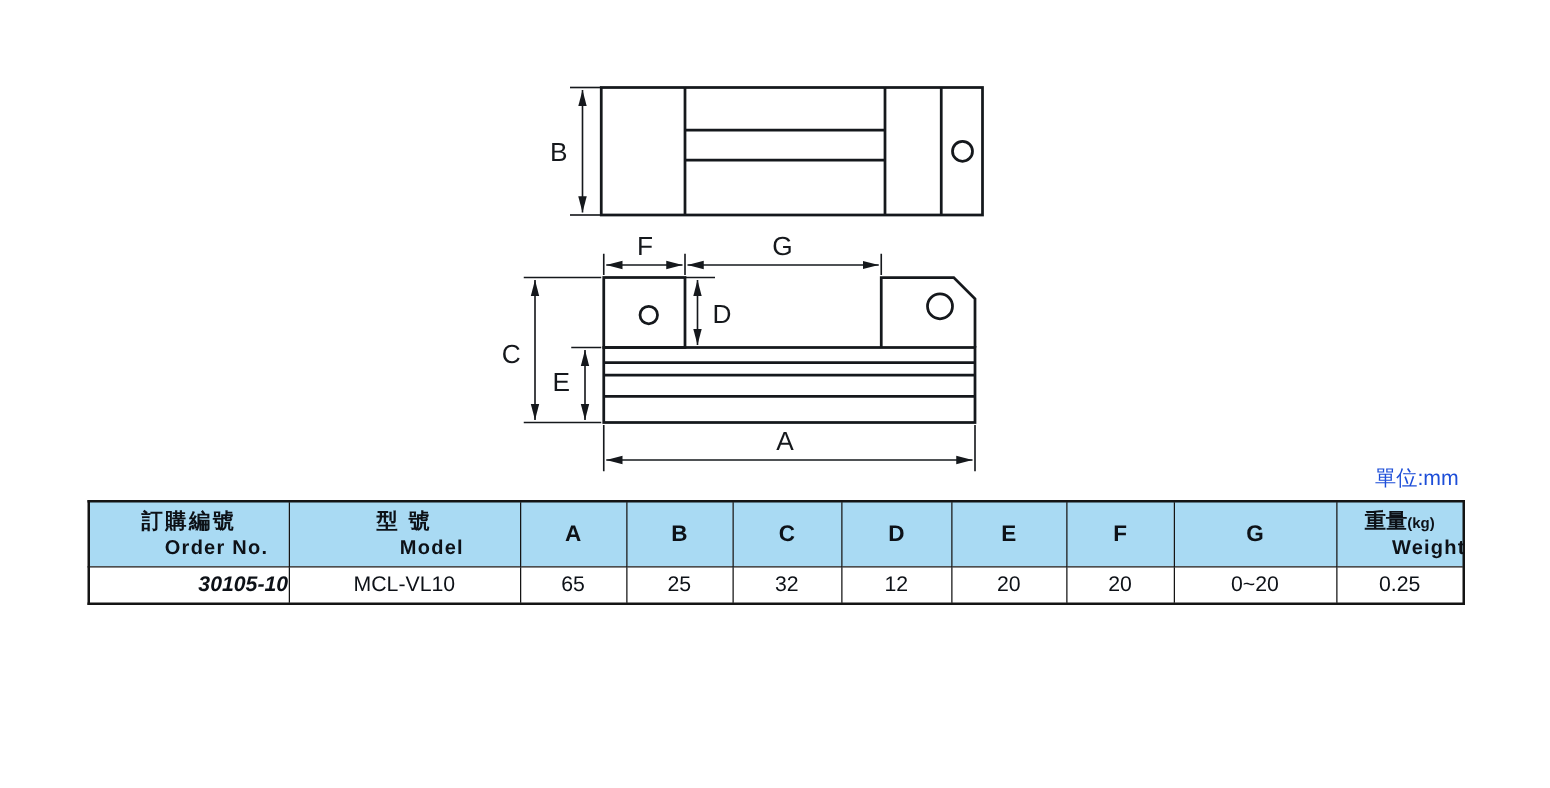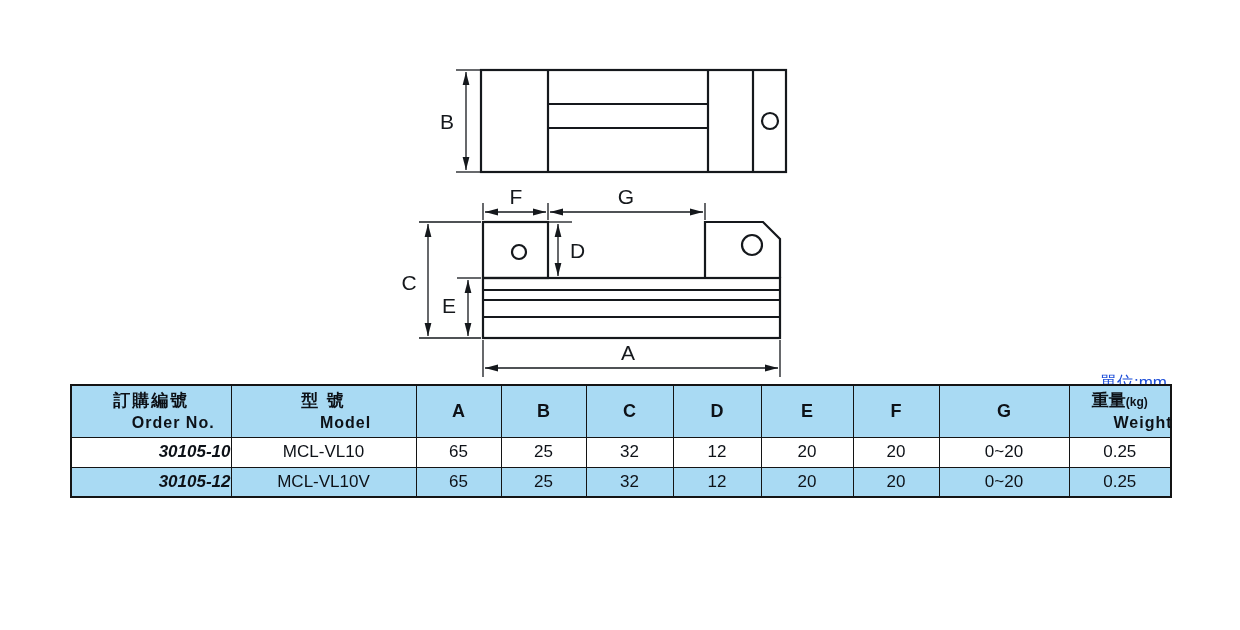--- a/index.html
+++ b/index.html
@@ -5,21 +5,21 @@
   * { margin:0; padding:0; box-sizing:border-box; }
   html,body { width:1240px; height:630px; background:#ffffff;
     font-family:"Liberation Sans","DejaVu Sans",sans-serif; color:#0d1117; }
   .stage { position:relative; width:1240px; height:630px; background:#fff; overflow:hidden; }
 
   .drawing { position:absolute; left:0; top:0; }
   .drawing text { font-family:"Liberation Sans","DejaVu Sans",sans-serif; font-size:21px; fill:#15181c; }
 
   .unit-note { position:absolute; top:371px; right:73px; font-size:17px; color:#1d4ed8; }
 
-  table.spec { position:absolute; left:70px; top:384px; width:1100px;
+  table.spec { position:absolute; left:70px; top:400px; width:1100px;
     border-collapse:collapse; table-layout:fixed; border:2.5px solid #141414; }
   .spec th, .spec td { border:1.6px solid #141414; text-align:center; vertical-align:middle; }
   .spec thead th { background:#a9daf3; height:52px; }
   .spec tbody td { height:30px; font-size:17px; background:#ffffff; }
   .spec tbody tr.alt td { background:#a9daf3; }
   .spec td.order { font-weight:bold; font-style:italic;text-align:right; }
   .hdr-zh { font-size:17px; font-weight:bold; letter-spacing:2px; line-height:22px; }
   .hdr-en { font-size:16px; font-weight:bold; letter-spacing:1px; line-height:21px;padding-left:44px; }
   .dim-hdr { font-size:18px; font-weight:bold; }
   .small-unit { font-size:12px; font-weight:bold;margin-top:24px; }
@@ -145,28 +145,16 @@
         <td>MCL-VL10</td>
         <td>65</td>
         <td>25</td>
         <td>32</td>
         <td>12</td>
         <td>20</td>
         <td>20</td>
         <td>0~20</td>
         <td>0.25</td>
       </tr>
-      <tr class="alt">
-        <td class="order">30105-12</td>
-        <td>MCL-VL10V</td>
-        <td>65</td>
-        <td>25</td>
-        <td>32</td>
-        <td>12</td>
-        <td>20</td>
-        <td>20</td>
-        <td>0~20</td>
-        <td>0.25</td>
-      </tr>
     </tbody>
   </table>
 
 </div>
 
 </body></html>

